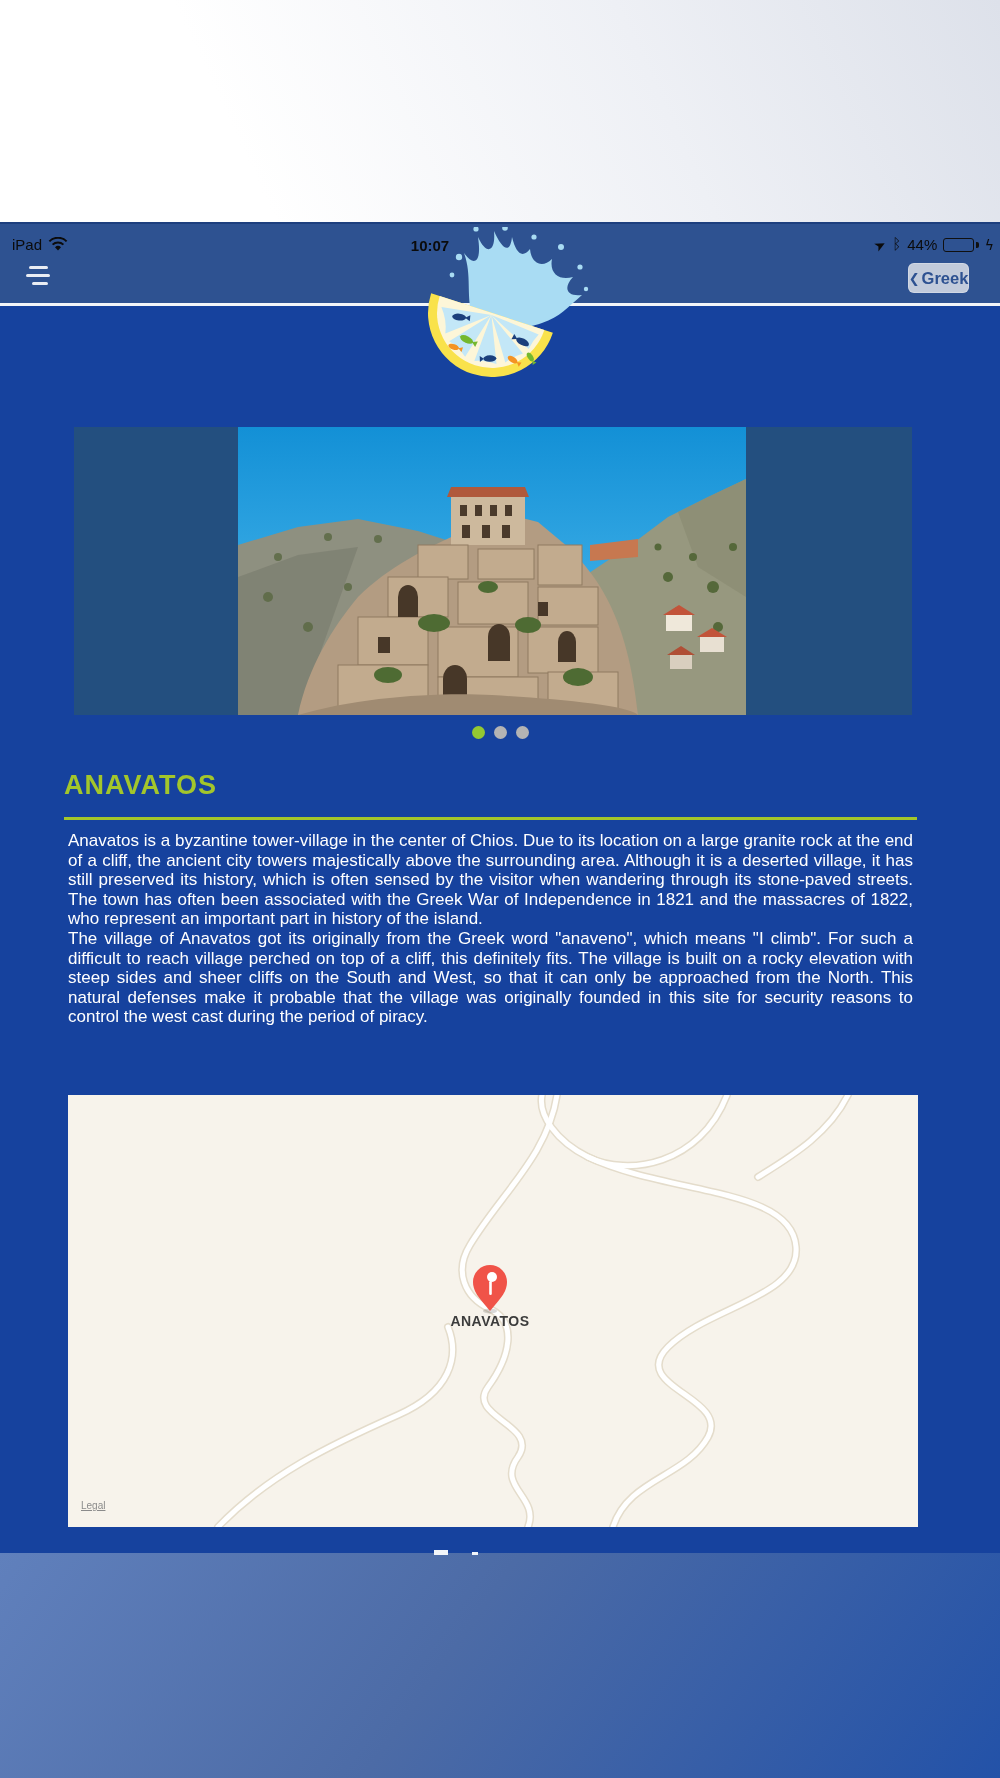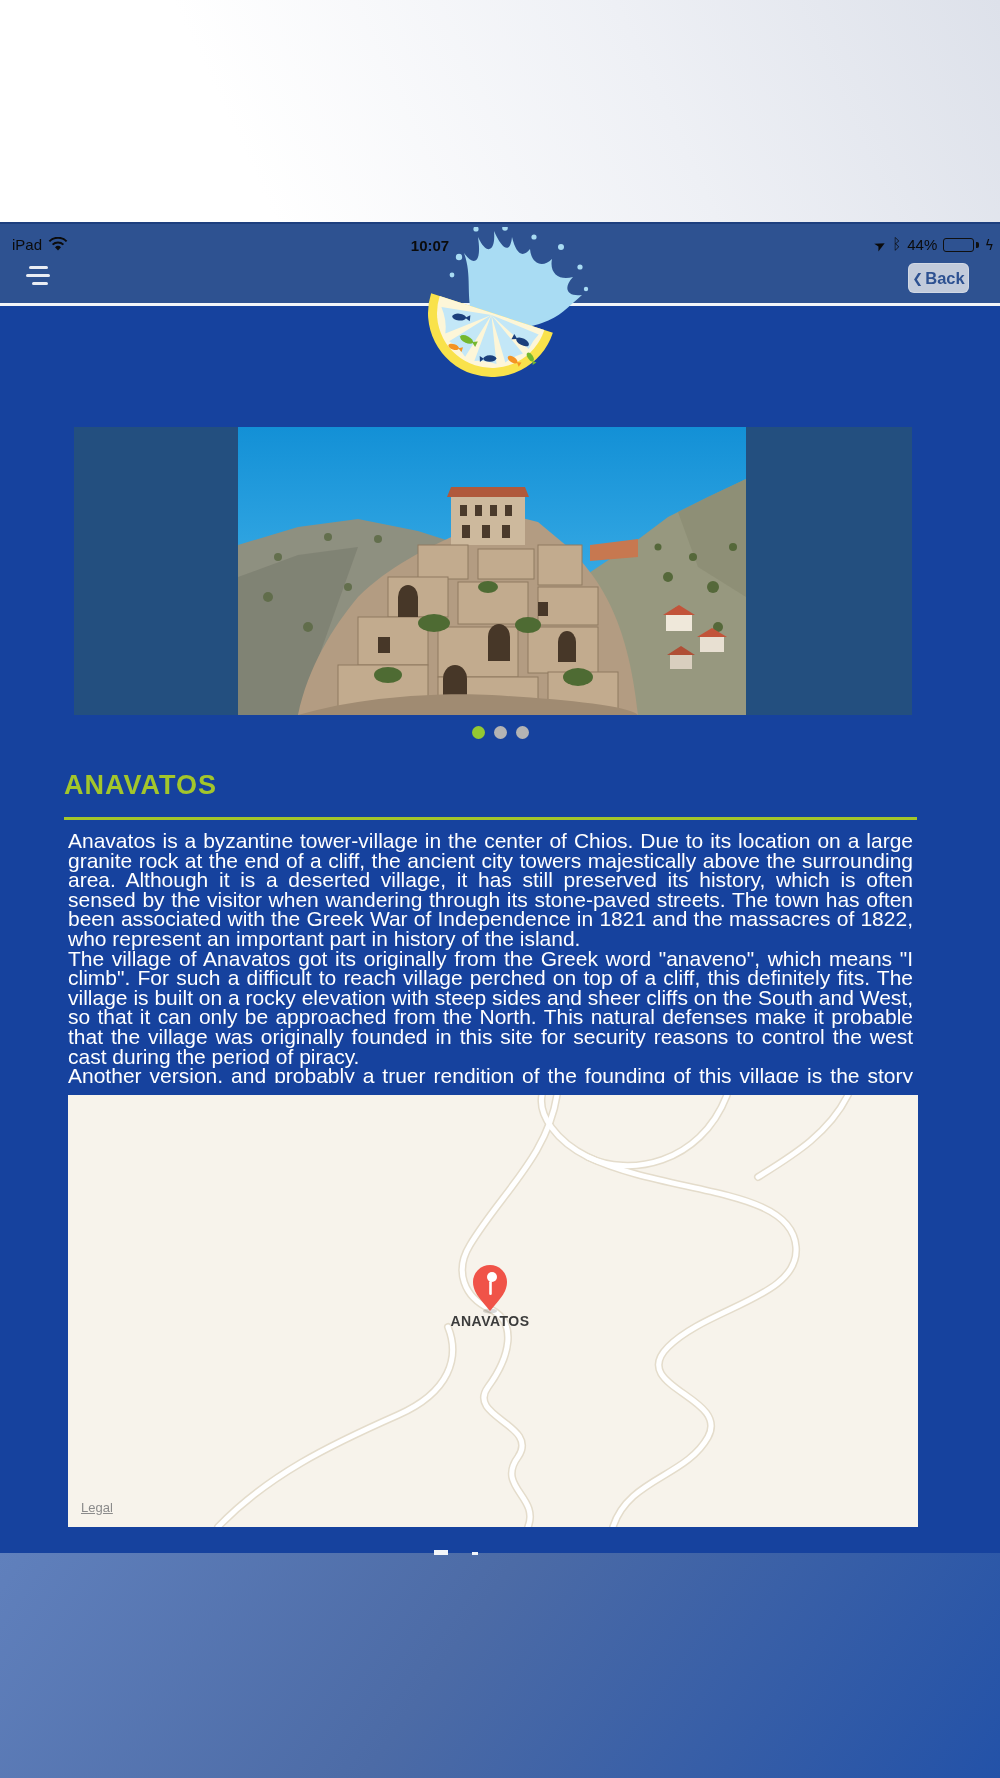--- a/index.html
+++ b/index.html
@@ -48,28 +48,28 @@
   .carousel{position:absolute;left:74px;top:203px;width:838px;height:288px;background:var(--carousel-blue);}
   .photo{position:absolute;left:164px;top:0;width:508px;height:288px;overflow:hidden;}
 
   .dots{position:absolute;left:0;top:502px;width:1000px;display:flex;justify-content:center;gap:9px;}
   .dot{width:13px;height:13px;border-radius:50%;background:var(--dot-inactive);cursor:pointer;}
   .dot.active{background:var(--dot-active);}
 
   .article-title{position:absolute;left:64px;top:546px;font-size:27px;font-weight:bold;letter-spacing:1px;color:var(--accent-green);}
   .article-rule{position:absolute;left:64px;top:593px;width:853px;height:3px;background:var(--accent-green);}
   .paragraphs{position:absolute;left:68px;top:607px;width:845px;height:252px;overflow:hidden;color:#ffffff;
-    font-size:21px;line-height:19.6px;text-align:justify;}
+    font-size:17px;line-height:19.6px;text-align:justify;}
 
   .map{position:absolute;left:68px;top:871px;width:850px;height:432px;background:var(--map-bg);overflow:hidden;}
   .map-roads{position:absolute;left:0;top:0;}
   .map-pin{position:absolute;left:400px;top:170px;width:44px;height:52px;cursor:pointer;}
   .map-pin-label{position:absolute;left:342px;top:218px;width:160px;text-align:center;font-size:14px;font-weight:bold;
     color:#3c3c3c;letter-spacing:0.5px;text-shadow:0 0 2px #f7f3eb,0 0 2px #f7f3eb;}
-  .legal-link{position:absolute;left:13px;top:405px;font-size:13px;color:#8b8b8b;text-decoration:underline;cursor:pointer;}
+  .legal-link{position:absolute;left:13px;top:405px;font-size:10px;color:#8b8b8b;text-decoration:underline;cursor:pointer;}
 
   .frag{position:absolute;background:#f2f5f9;}
   .frag1{left:434px;top:1326px;width:14px;height:5px;}
   .frag2{left:472px;top:1328px;width:6px;height:3px;}
 </style>
 </head>
 <body>
 
 <div class="wallpaper-top"></div>
 <div class="wallpaper-bottom"></div>
@@ -98,21 +98,21 @@
     </div>
 
     <div class="hamburger">
       <div class="bar b1"></div>
       <div class="bar b2"></div>
       <div class="bar b3"></div>
     </div>
 
     <div class="back-btn">
       <span class="chev">❮</span>
-      <span>Back</span>
+      <span>Greek</span>
     </div>
   </div>
 
   <svg class="logo" viewBox="0 0 180 150">
     <g fill="#a9dcf3">
       <path d="M62,90 C56,66 62,48 54,26 C64,40 72,36 68,10 C76,28 86,26 84,4 C92,22 100,28 102,10 C106,26 112,32 120,22 C121,36 132,42 142,32 C139,47 150,54 163,50 C152,62 158,70 172,68 C158,80 150,90 132,96 C110,104 76,104 62,90 Z"></path>
       <circle cx="49" cy="30" r="3.2"></circle>
       <circle cx="66" cy="2" r="2.6"></circle>
       <circle cx="95" cy="1" r="2.8"></circle>
       <circle cx="124" cy="10" r="2.6"></circle>
@@ -255,21 +255,20 @@
       <span class="dot"></span>
       <span class="dot"></span>
     </div>
 
   <div class="article-title">ANAVATOS</div>
   <div class="article-rule"></div>
 
   <div class="paragraphs">
     <p>Anavatos is a byzantine tower-village in the center of Chios. Due to its location on a large granite rock at the end of a cliff, the ancient city towers majestically above the surrounding area. Although it is a deserted village, it has still preserved its history, which is often sensed by the visitor when wandering through its stone-paved streets. The town has often been associated with the Greek War of Independence in 1821 and the massacres of 1822, who represent an important part in history of the island.</p>
     <p>The village of Anavatos got its  originally from the Greek word "anaveno", which means "I climb". For such a difficult to reach village perched on top of a cliff, this  definitely fits. The village is built on a rocky elevation with steep sides and sheer cliffs on the South and West, so that it can only be approached from the North. This natural defenses make it probable that the village was originally founded in this site for security reasons to control the west cast during the period of piracy.</p>
-    <p>Another version, and probably a truer rendition of the founding of this village is the story told by the local people here. Tradition has it that the first settlers were the woodcutters who came to build the famous</p>
   </div>
 
   <div class="map">
     <svg class="map-roads" width="850" height="432" viewBox="0 0 850 432">
       <g fill="none" stroke-linecap="round" stroke-linejoin="round">
         <g stroke="#e4dccb" stroke-width="8">
           <path d="M489,0 C480,60 432,100 402,150 C386,176 396,202 422,214 C450,227 442,262 420,292 C398,322 472,330 450,362 C428,392 472,402 460,432"></path>
           <path d="M659,0 C632,70 560,82 520,62 C488,46 470,20 474,0"></path>
           <path d="M520,62 C600,100 724,92 728,152 C732,202 640,212 600,252 C560,292 662,302 640,342 C618,382 560,384 545,432"></path>
           <path d="M780,0 C760,40 722,62 690,82"></path>

